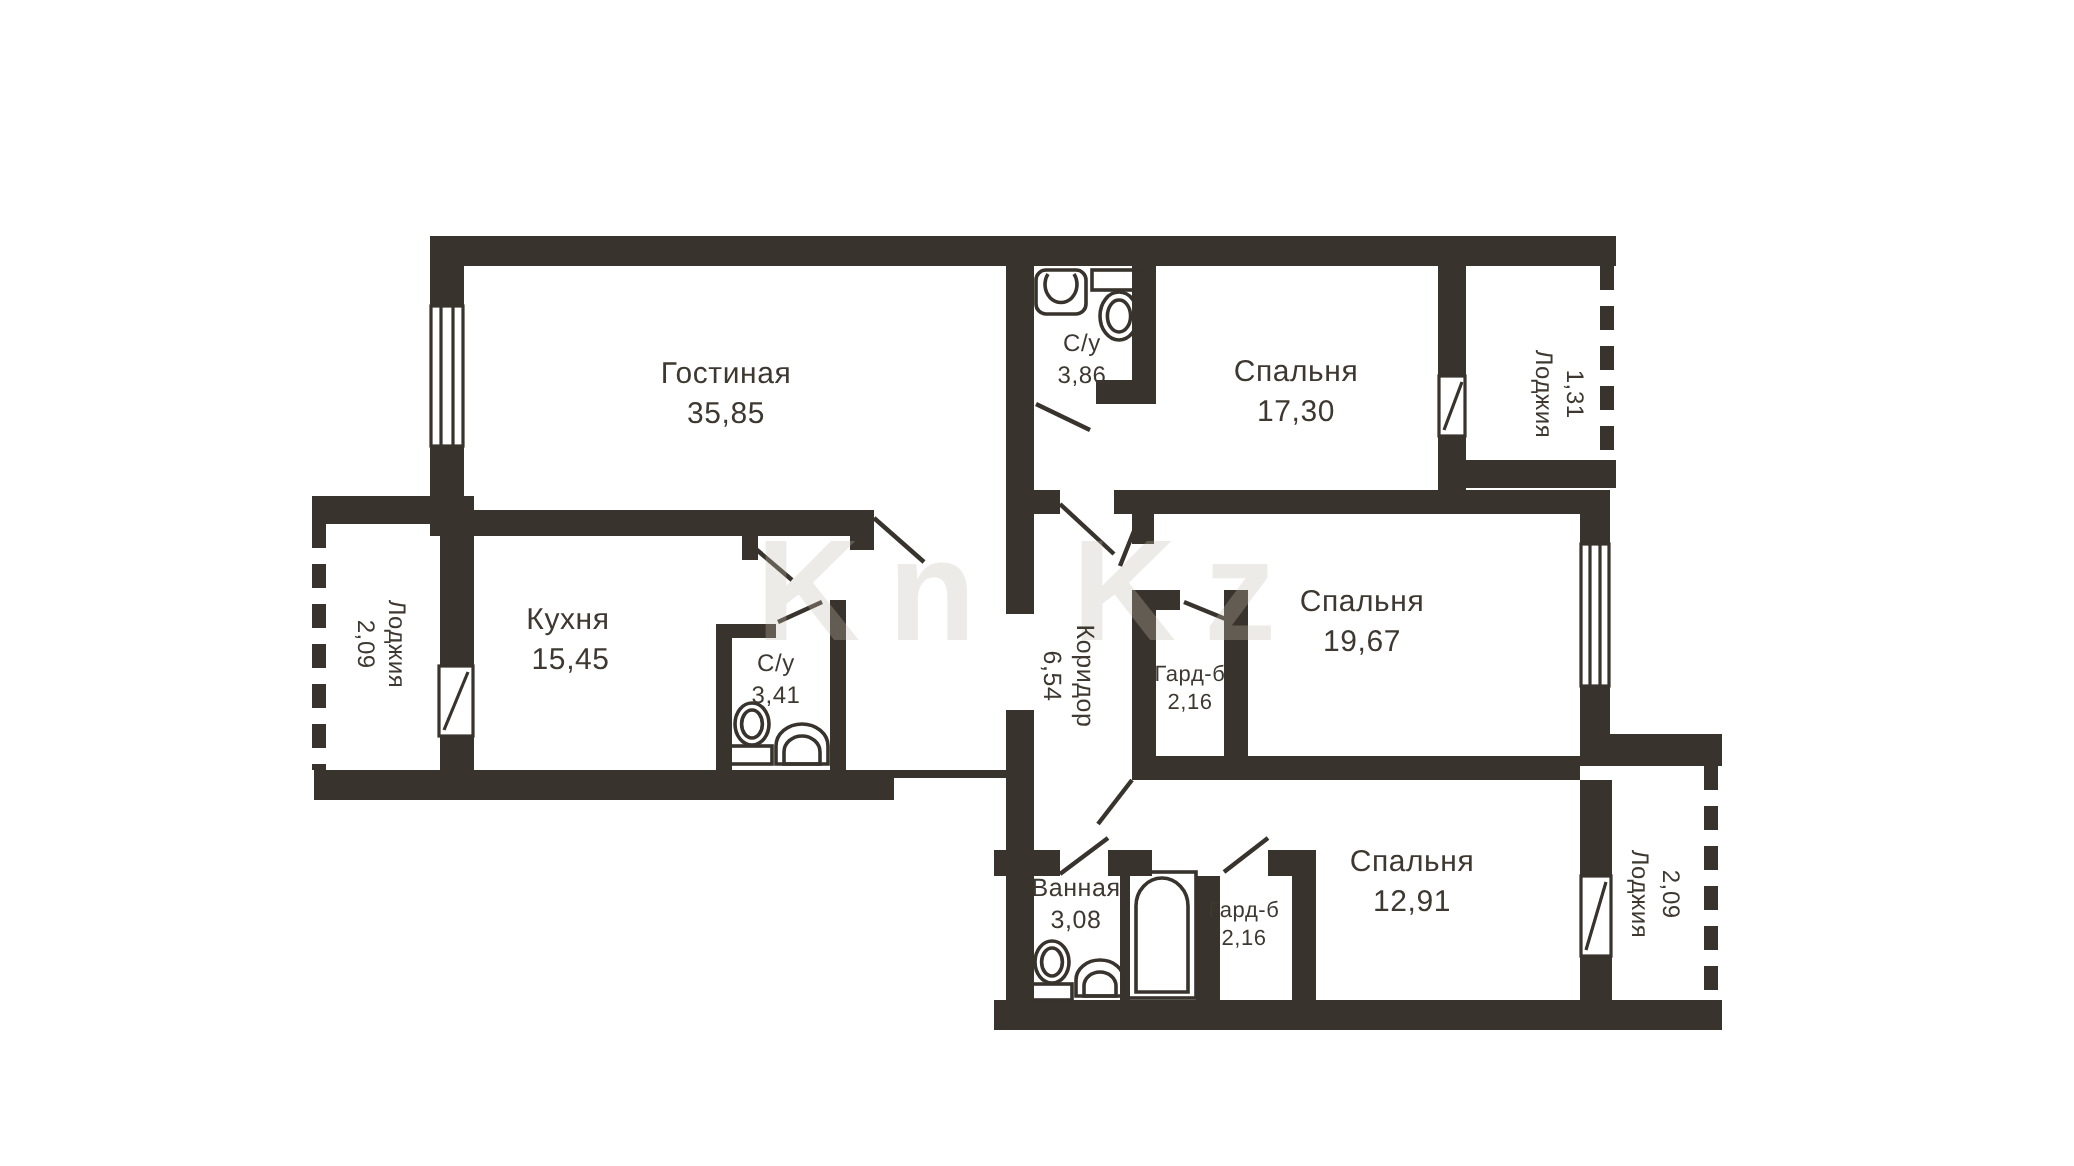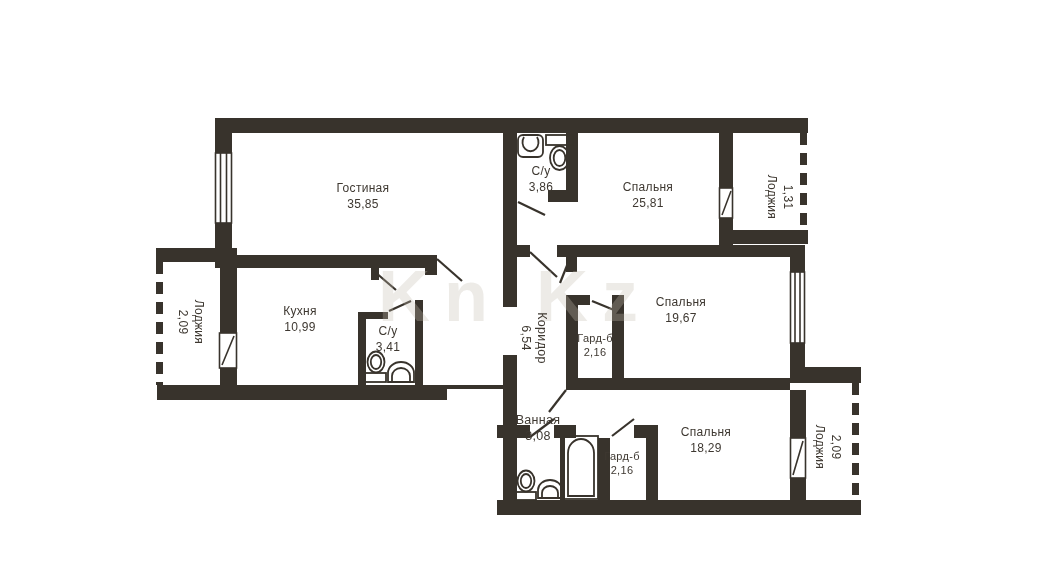--- a/index.html
+++ b/index.html
@@ -6,21 +6,21 @@
   .stage {
     position:relative; width:1037px; height:583px; background:#ffffff;
     font-family:"Liberation Sans", sans-serif; overflow:hidden;
   }
   .stage svg { position:absolute; left:0; top:0; }
   .label {
     position:absolute; transform:translate(-50%,-50%);
     text-align:center; color:#3e3831; line-height:1.3; white-space:nowrap;
     letter-spacing:0.3px; z-index:3;
   }
-  .f15 { font-size:12px; }
+  .f15 { font-size:15px; }
   .f13 { font-size:12.5px; }
   .f12 { font-size:12px; }
   .f10 { font-size:11px; }
   .vrl { writing-mode:vertical-rl; }
   .vlr { writing-mode:vertical-lr; }
   .watermark {
     position:absolute; left:515px; top:296px; transform:translate(-50%,-50%);
     font-size:72px; font-weight:bold; letter-spacing:14px;
     color:rgba(196,188,177,0.30); z-index:2; white-space:nowrap;
   }
@@ -165,67 +165,67 @@
     </g>
   </svg>
 
   <div class="watermark">Kn Kz</div>
 
   <div class="label f15" style="left:363px; top:197px;">
     <div>Гостиная</div>
     <div>35,85</div>
   </div>
 
-  <div class="label f15" style="left:300px; top:320px;">
+  <div class="label f15" style="left:284px; top:320px;text-align:right;">
     <div>Кухня</div>
-    <div>10,99</div>
+    <div>15,45</div>
   </div>
 
 
   <div class="label f12" style="left:388px; top:340px;">
     <div>С/у</div>
     <div>3,41</div>
   </div>
 
   <div class="label f12" style="left:541px; top:180px;">
     <div>С/у</div>
     <div>3,86</div>
   </div>
 
   <div class="label f13 vrl" style="left:534px; top:338px;">
     <div>Коридор</div>
     <div>6,54</div>
   </div>
 
   <div class="label f15" style="left:648px; top:196px;">
     <div>Спальня</div>
-    <div>25,81</div>
+    <div>17,30</div>
   </div>
 
   <div class="label f15" style="left:681px; top:311px;">
     <div>Спальня</div>
     <div>19,67</div>
   </div>
 
   <div class="label f15" style="left:706px; top:441px;">
     <div>Спальня</div>
-    <div>18,29</div>
+    <div>12,91</div>
   </div>
 
   <div class="label f10" style="left:595px; top:345px;">
     <div>Гард-б</div>
     <div>2,16</div>
   </div>
 
   <div class="label f10" style="left:622px; top:463px;">
     <div>Гард-б</div>
     <div>2,16</div>
   </div>
 
-  <div class="label f13" style="left:538px; top:428px;">
+  <div class="label f13" style="left:538px; top:452px;">
     <div>Ванная</div>
     <div>3,08</div>
   </div>
 
   <div class="label f12 vrl" style="left:190px; top:322px;">
     <div>Лоджия</div>
     <div>2,09</div>
   </div>
 
   <div class="label f12 vlr" style="left:779px; top:197px;">

